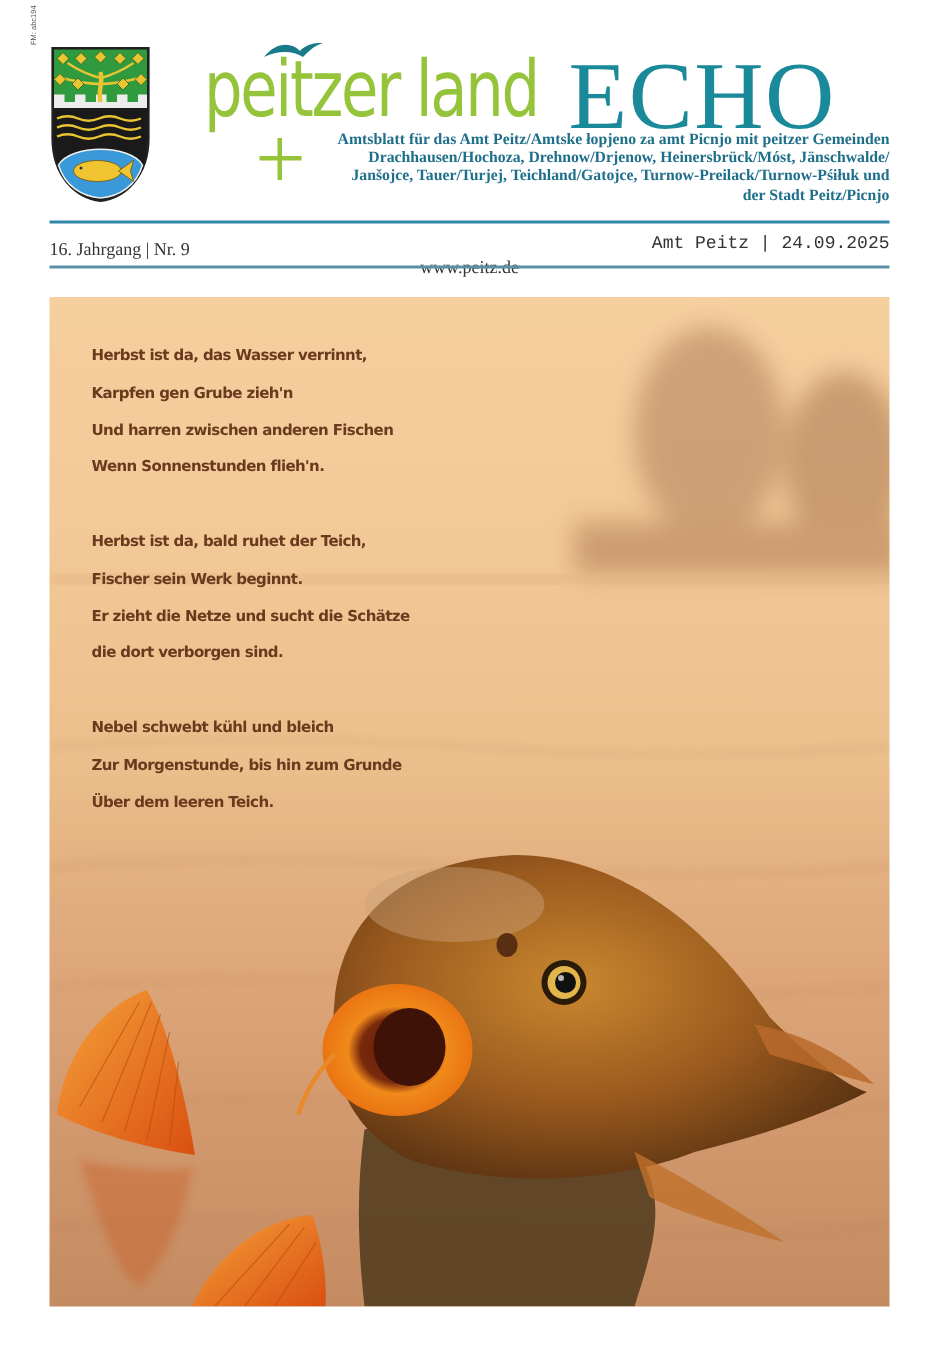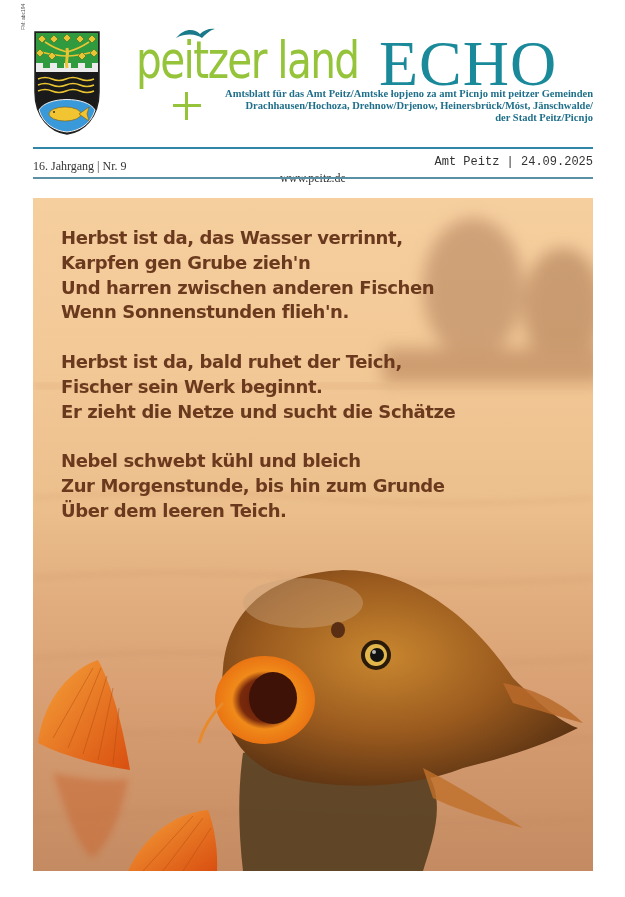--- a/index.html
+++ b/index.html
@@ -38,21 +38,21 @@
           font-family: "Liberation Serif", serif; font-size: 12px; color: #333; }
   .meta .left { position: absolute; left: 0; top: 4px; }
   .meta .center { position: absolute; left: 0; right: 0; top: 16px; text-align: center; }
   .meta .right { position: absolute; right: 0; top: 0; font-family: Liberation Mono, monospace; }
 
   .cover { position: absolute; left: 33px; top: 198px; width: 560px; height: 673px; overflow: hidden;
            background: linear-gradient(180deg, #f6cf9f 0%, #f2c896 25%, #ecc08d 45%, #e1ad7e 60%, #d49a6f 80%, #c48a61 100%); }
   .cover svg.scene { position: absolute; left: 0; top: 0; }
 
   .poem { position: absolute; left: 28px; top: 28px; font-family: "DejaVu Sans", sans-serif;
-          font-weight: bold; font-size: 18px; color: #6b3a1e; line-height: 24.8px;
+          font-weight: bold; font-size: 10px; color: #6b3a1e; line-height: 24.8px;
           letter-spacing: -0.4px; }
   .stanza { margin-bottom: 24.8px; }
   .stanza .vline { display: block; white-space: nowrap; }
 </style>
 </head>
 <body>
 
 <div class="side-tag">FM: abc194</div>
 
 <svg class="coat" viewBox="0 0 68 106">
@@ -93,20 +93,21 @@
   </svg>
   <span class="peitzer">peitzer land</span>
   <span class="echo">ECHO</span>
 </div>
 
 <div class="plus"></div>
 
 <div class="subtitle">
   <span class="line">Amtsblatt für das Amt Peitz/Amtske łopjeno za amt Picnjo mit peitzer Gemeinden</span>
   <span class="line">Drachhausen/Hochoza, Drehnow/Drjenow, Heinersbrück/Móst, Jänschwalde/</span>
+  <span class="line">Janšojce, Tauer/Turjej, Teichland/Gatojce, Turnow-Preilack/Turnow-Pśiłuk und</span>
   <span class="line">der Stadt Peitz/Picnjo</span>
 </div>
 
 <div class="rule top"></div>
 <div class="meta">
   <span class="left">16. Jahrgang | Nr. 9</span>
   <span class="center">www.peitz.de</span>
   <span class="right">Amt Peitz | 24.09.2025</span>
 </div>
 <div class="rule bottom"></div>
@@ -198,20 +199,21 @@
     <div class="stanza">
       <span class="vline">Herbst ist da, das Wasser verrinnt,</span>
       <span class="vline">Karpfen gen Grube zieh'n</span>
       <span class="vline">Und harren zwischen anderen Fischen</span>
       <span class="vline">Wenn Sonnenstunden flieh'n.</span>
     </div>
     <div class="stanza">
       <span class="vline">Herbst ist da, bald ruhet der Teich,</span>
       <span class="vline">Fischer sein Werk beginnt.</span>
       <span class="vline">Er zieht die Netze und sucht die Schätze</span>
+      <span class="vline">die dort verborgen sind.</span>
     </div>
     <div class="stanza">
       <span class="vline">Nebel schwebt kühl und bleich</span>
       <span class="vline">Zur Morgenstunde, bis hin zum Grunde</span>
       <span class="vline">Über dem leeren Teich.</span>
     </div>
   </div>
 </div>
 
 </body></html>

